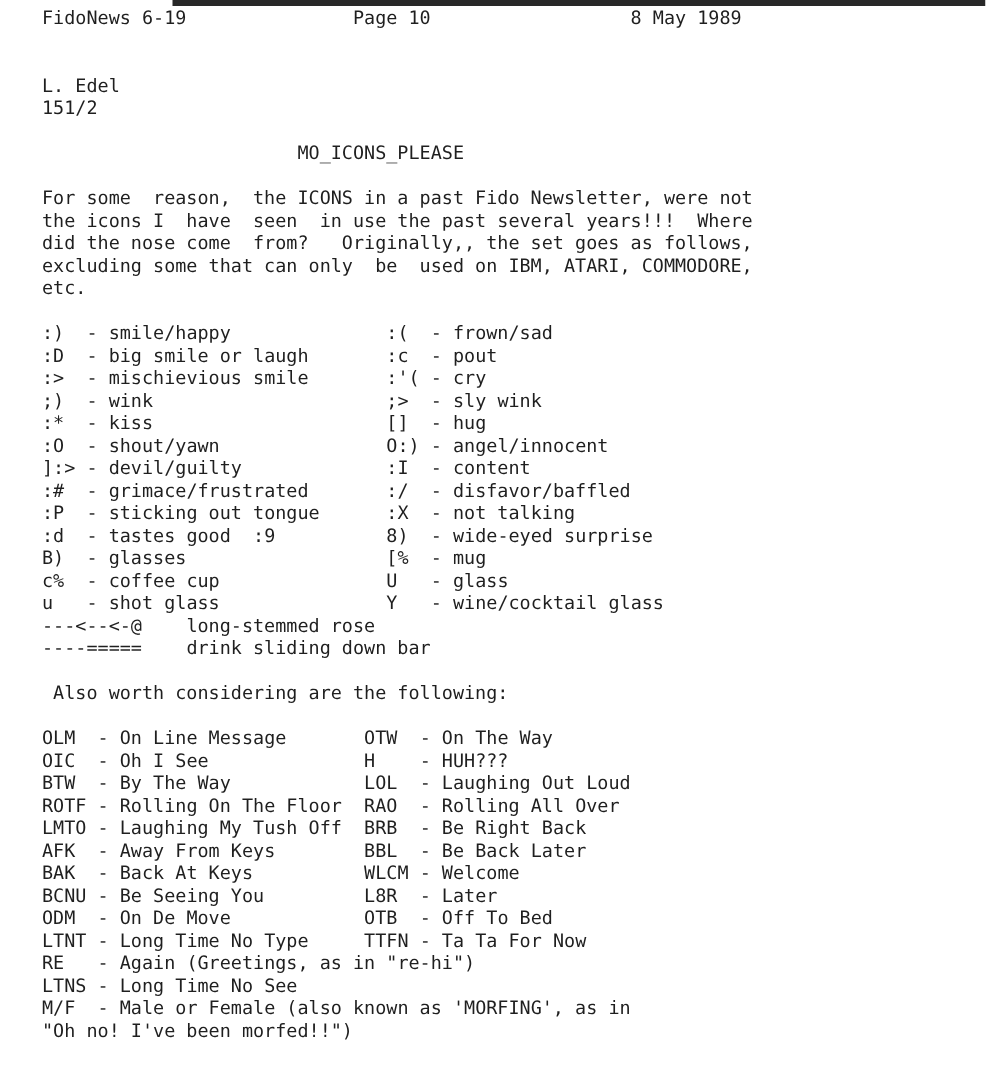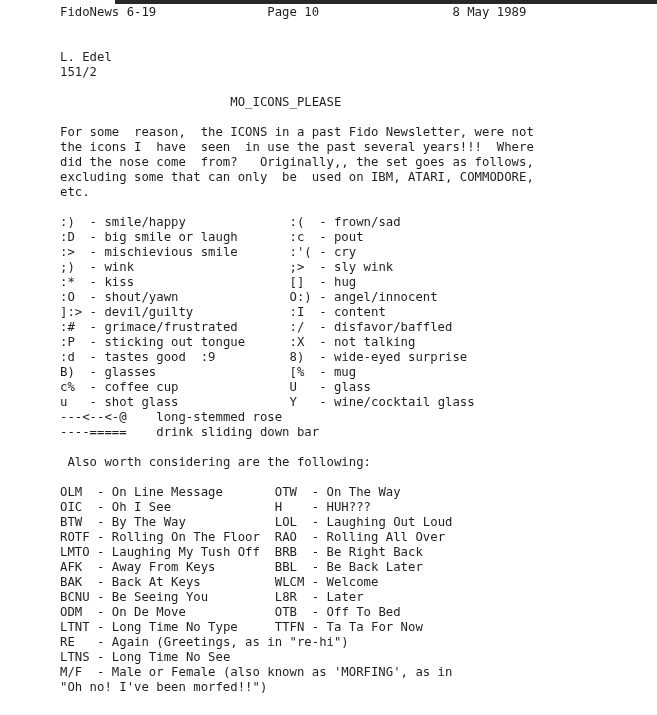--- a/index.html
+++ b/index.html
@@ -17,21 +17,21 @@
     left: 115px;
     width: 542px;
     height: 4px;
     background: #282828;
   }
   .doc {
     position: absolute;
     top: 5px;
     left: 0;
     width: 657px;
-    padding-left: 60px;
+    padding-left: 28px;
     box-sizing: border-box;
     font-family: "DejaVu Sans Mono", "Liberation Mono", monospace;
     font-size: 12.3px;
     line-height: 15px;
     white-space: pre;
     color: #1f1f1f;
   }
   .ln { min-height: 15px; }
 </style>
 </head>

